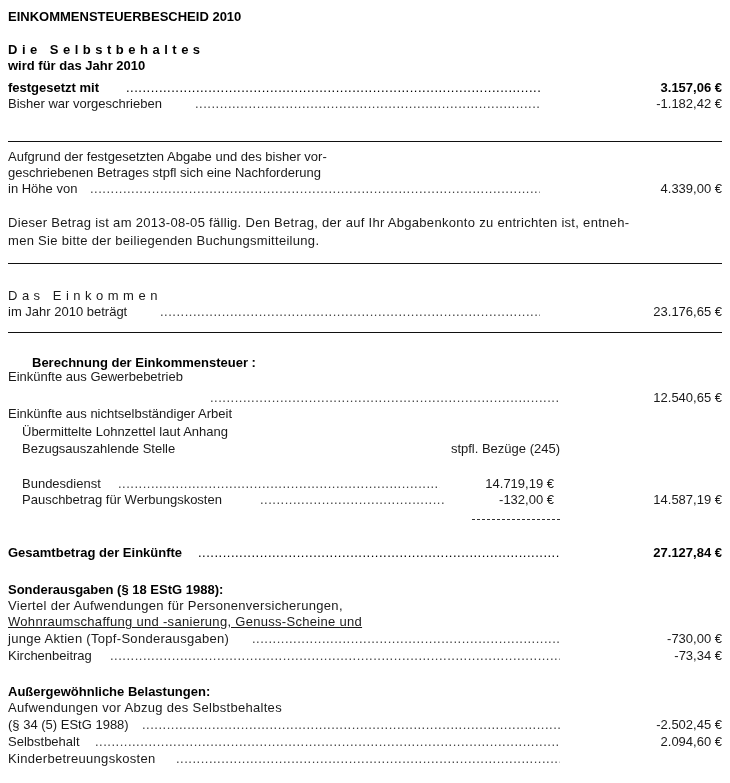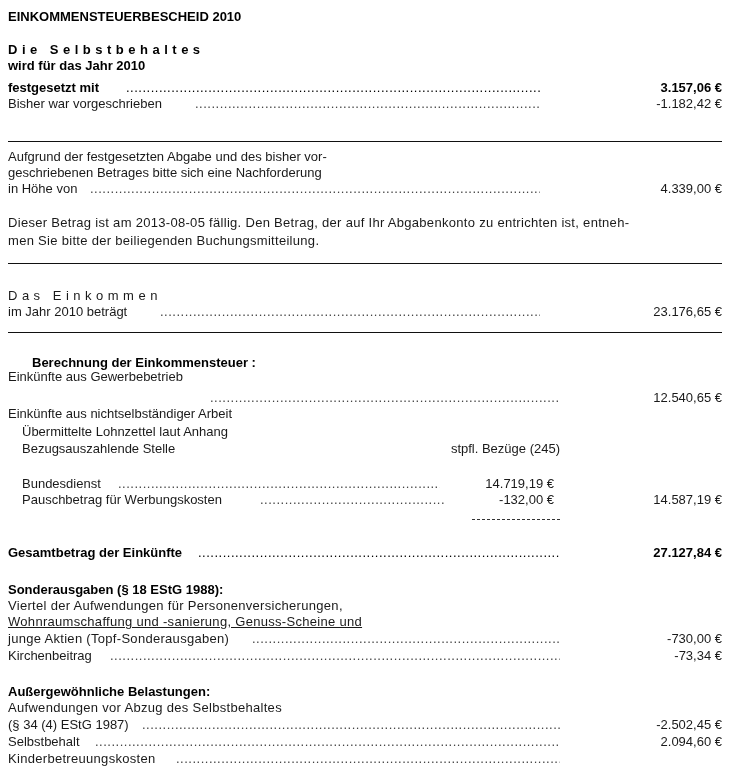--- a/index.html
+++ b/index.html
@@ -34,21 +34,21 @@
   </div>
   <div>
     <div class="line" style="top:96px;">Bisher war vorgeschrieben</div>
     <div class="dots" style="top:96px;left:195px;width:345px;">........................................................................................................................................................................................................................</div>
     <div class="amt" style="top:96px;">-1.182,42 €</div>
   </div>
 
   <div class="rule" style="top:141px;"></div>
 
   <div class="line" style="top:149px;">Aufgrund der festgesetzten Abgabe und des bisher vor-</div>
-  <div class="line" style="top:165px;">geschriebenen Betrages bitte sich eine Nachforderung</div>
+  <div class="line" style="top:165px;">geschriebenen Betrages stpfl sich eine Nachforderung</div>
   <div>
     <div class="line" style="top:181px;">in Höhe von</div>
     <div class="dots" style="top:181px;left:90px;width:450px;">........................................................................................................................................................................................................................</div>
     <div class="amt" style="top:181px;">4.339,00 €</div>
   </div>
   <div class="line wrap" style="top:215px;">Dieser Betrag ist am  2013-08-05  fällig. Den Betrag, der auf Ihr Abgabenkonto zu entrichten ist, entneh-</div>
   <div class="line wrap" style="top:233px;">men Sie bitte der beiliegenden Buchungsmitteilung.</div>
 
   <div class="rule" style="top:263px;"></div>
 
@@ -102,21 +102,21 @@
   </div>
   <div>
     <div class="line" style="top:648px;">Kirchenbeitrag</div>
     <div class="dots" style="top:648px;left:110px;width:450px;">........................................................................................................................................................................................................................</div>
     <div class="amt" style="top:648px;">-73,34 €</div>
   </div>
 
   <div class="line bold" style="top:684px;">Außergewöhnliche Belastungen:</div>
   <div class="line" style="top:700px;letter-spacing:0.3px;">Aufwendungen vor Abzug des Selbstbehaltes</div>
   <div>
-    <div class="line" style="top:717px;">(§ 34 (4) EStG 1987)</div>
+    <div class="line" style="top:717px;">(§ 34 (5) EStG 1988)</div>
     <div class="dots" style="top:717px;left:142px;width:418px;">........................................................................................................................................................................................................................</div>
     <div class="amt" style="top:717px;">-2.502,45 €</div>
   </div>
   <div>
     <div class="line" style="top:734px;">Selbstbehalt</div>
     <div class="dots" style="top:734px;left:95px;width:465px;">........................................................................................................................................................................................................................</div>
     <div class="amt" style="top:734px;">2.094,60 €</div>
   </div>
   <div>
     <div class="line" style="top:751px;letter-spacing:0.3px;">Kinderbetreuungskosten</div>

